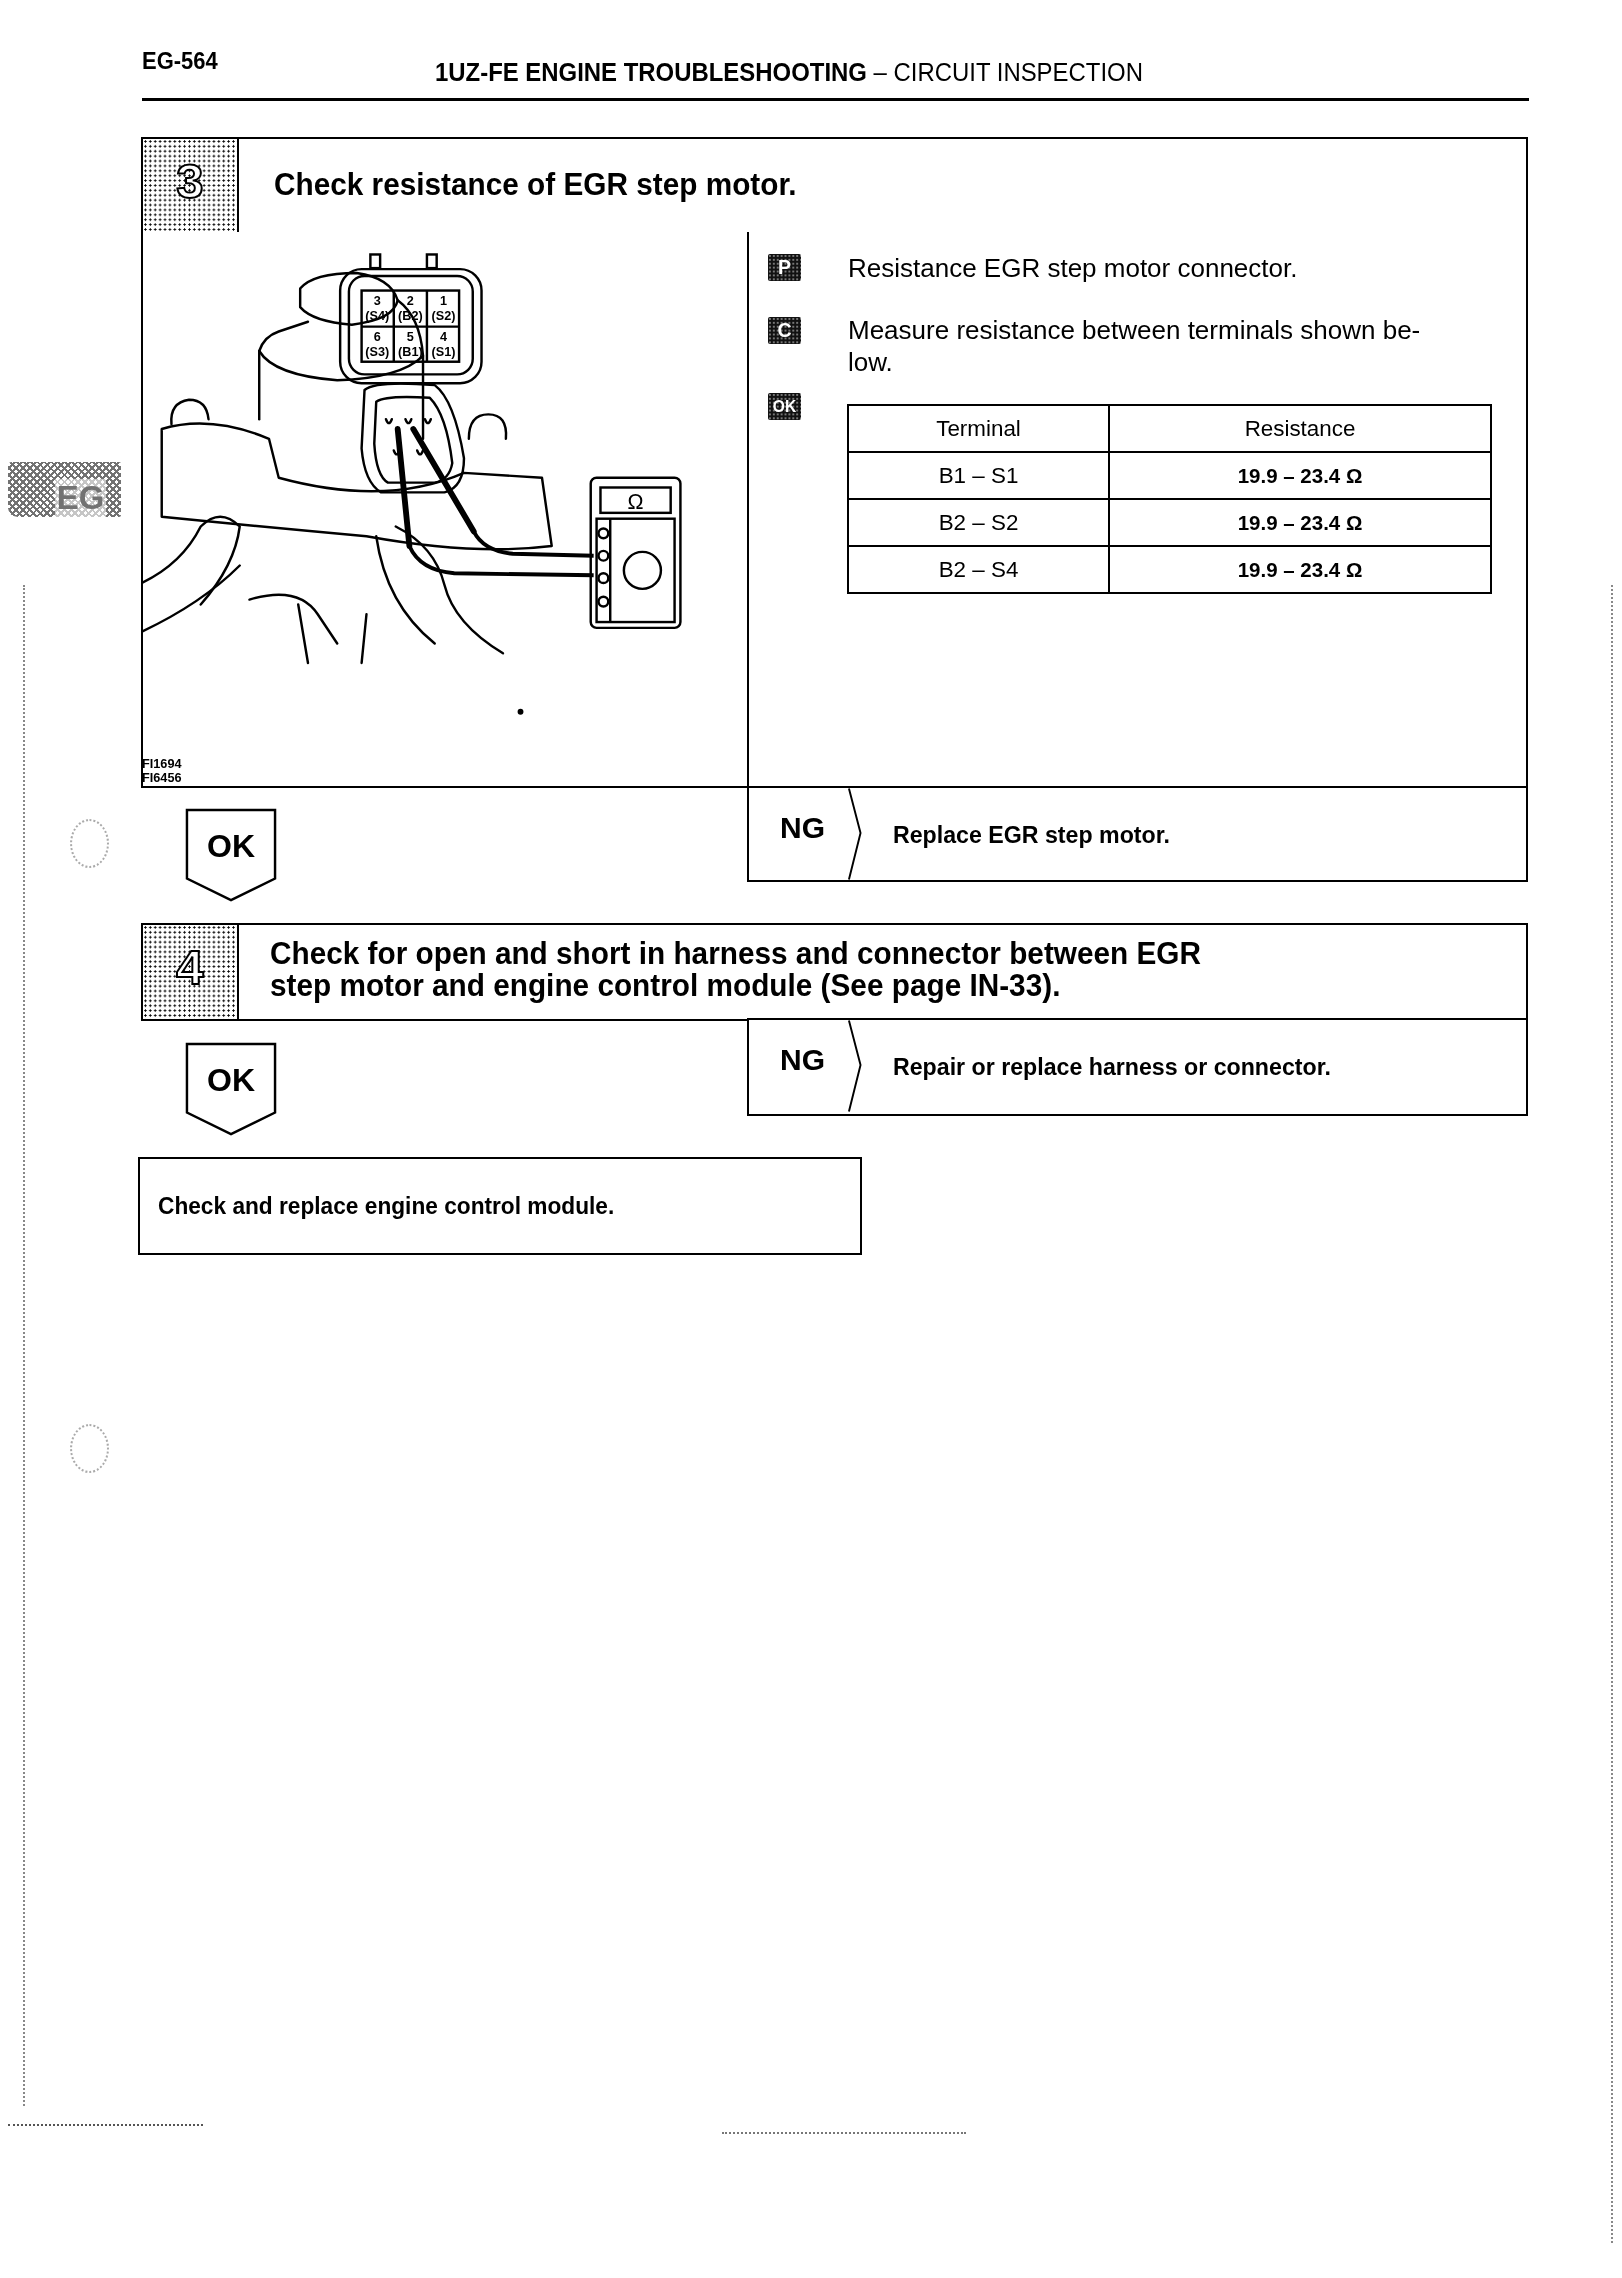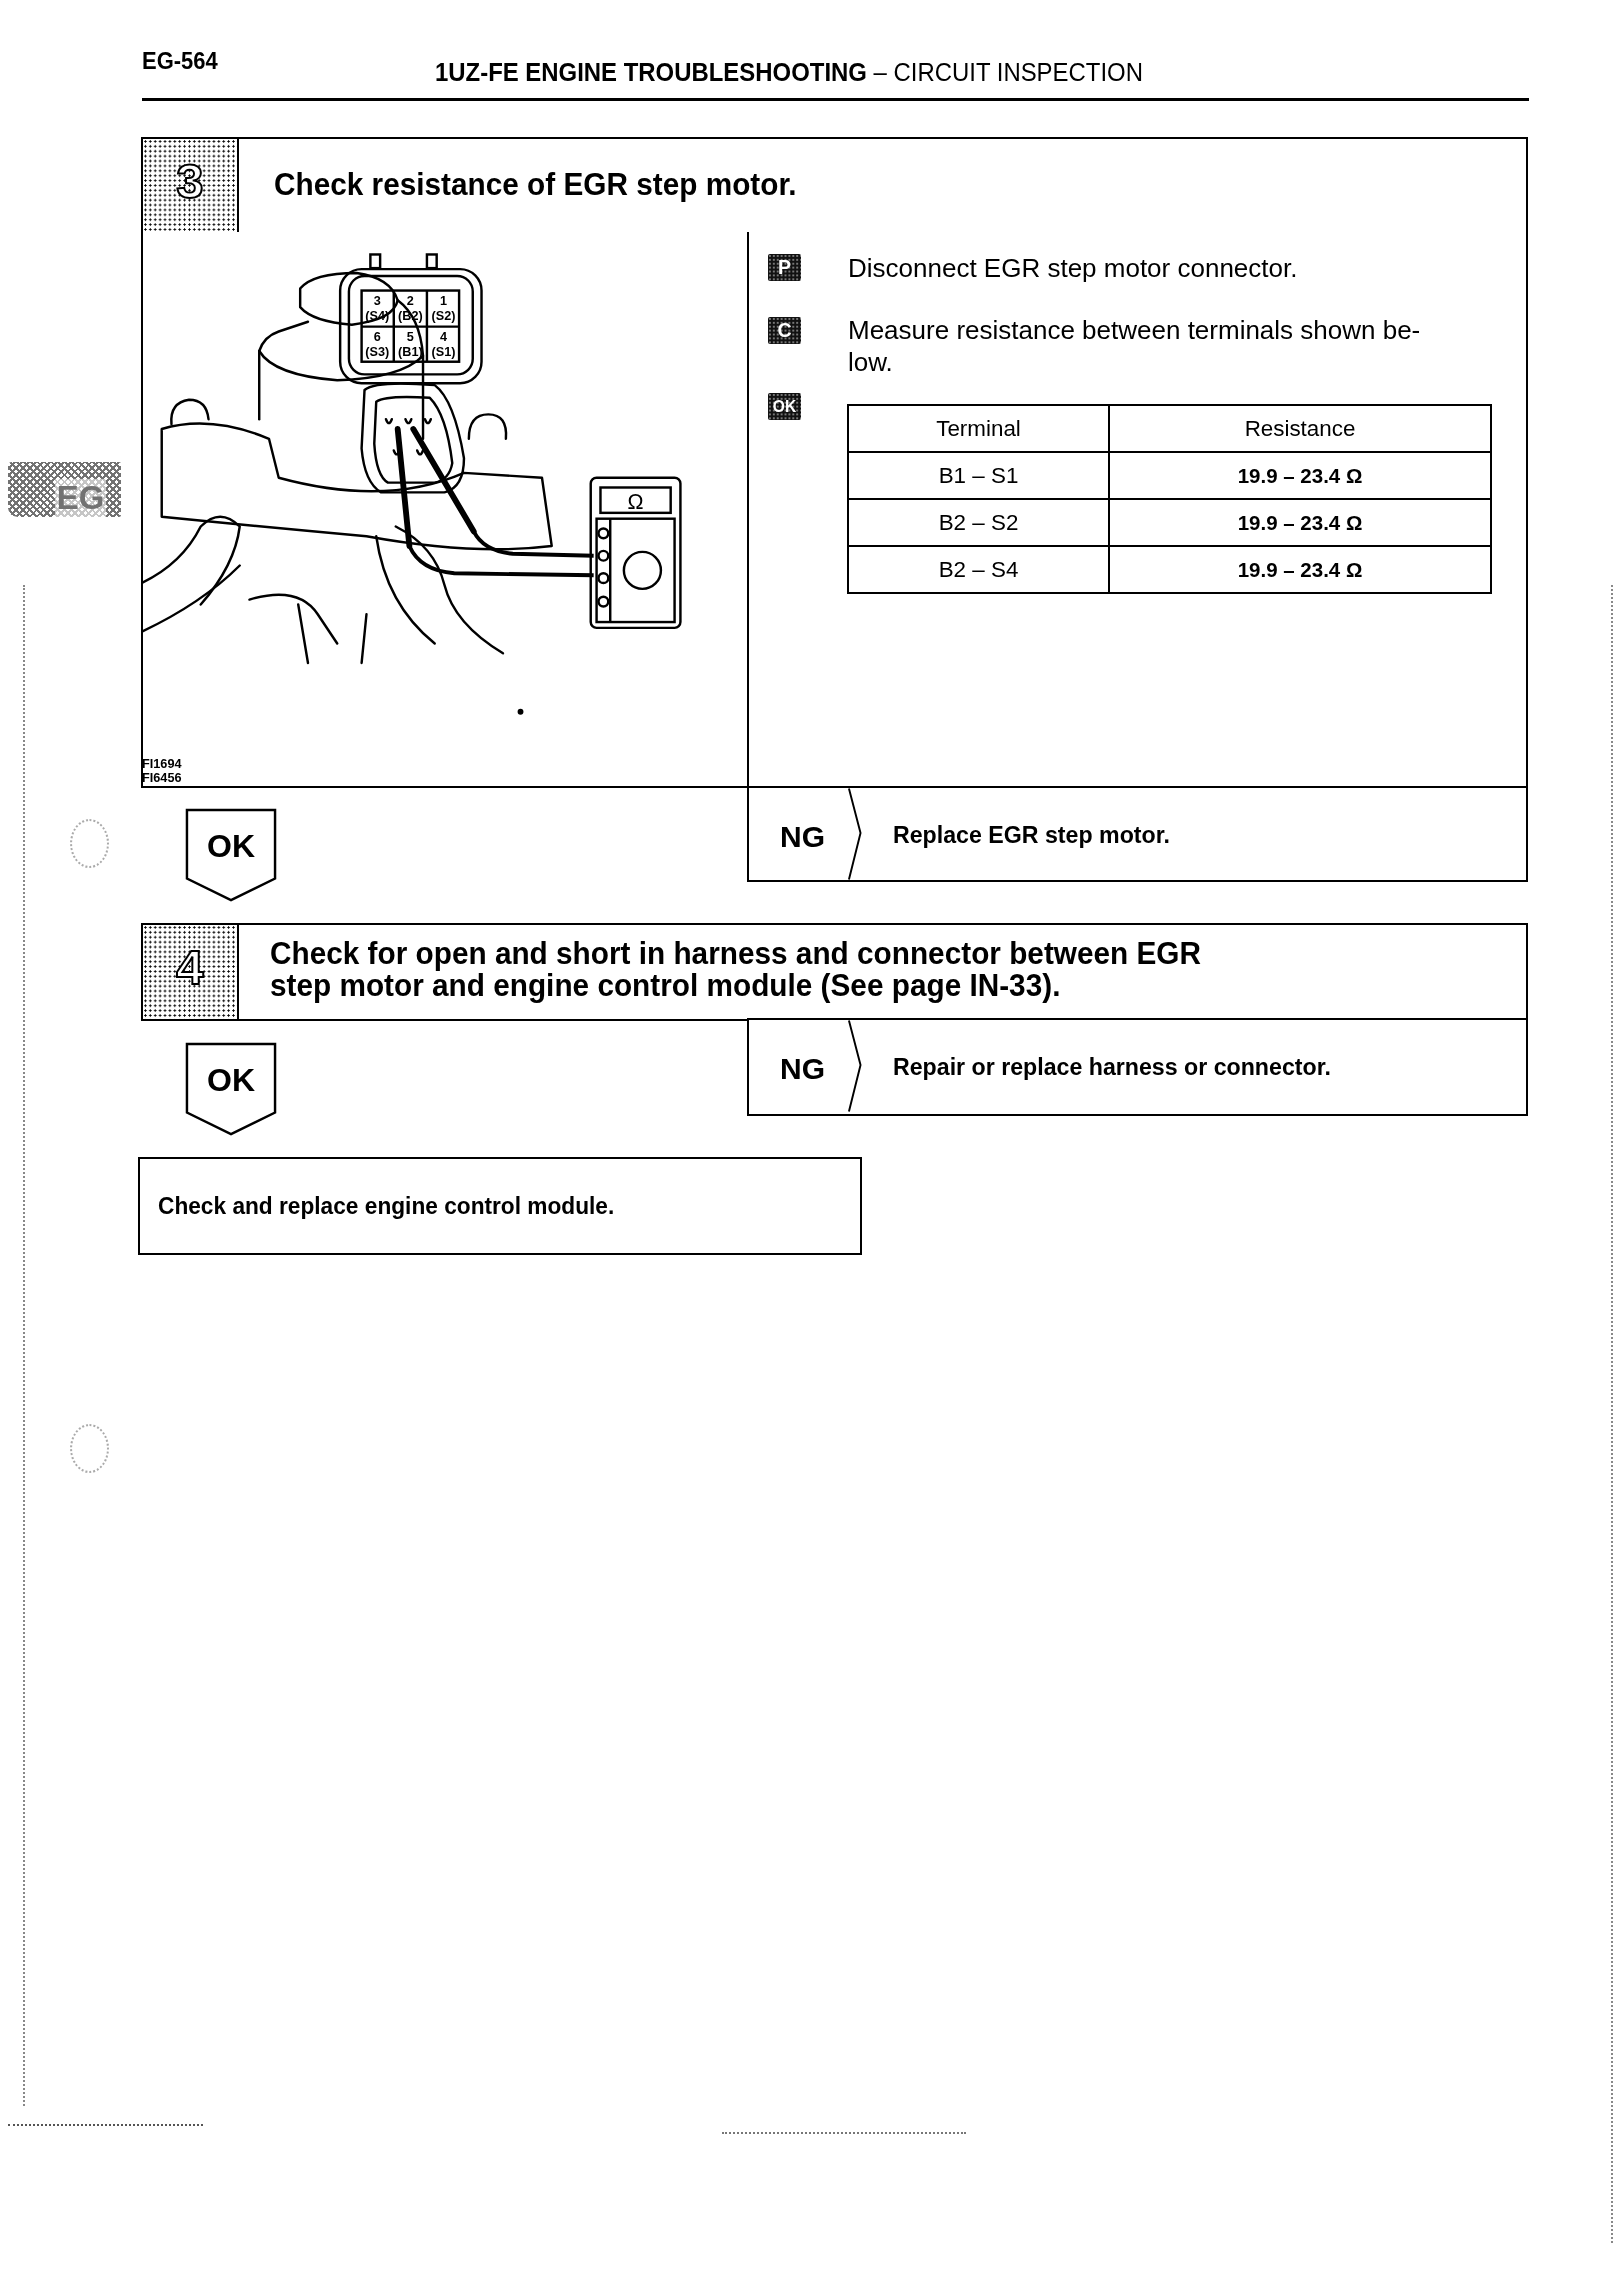--- a/index.html
+++ b/index.html
@@ -35,21 +35,21 @@
   table.spec td.val { font-weight: bold; font-size: 20.5px; border-radius: 19px; }
   table.spec td.term { font-size: 22.4px; }
 
   .fig-code { position: absolute; left: 142px; top: 758px; font-size: 12.7px; font-weight: bold; line-height: 13.7px; }
 
   .ok-arrow { position: absolute; width: 92px; height: 94px; }
   .ok-arrow svg { position: absolute; left: 0; top: 0; }
   .ok-arrow span { position: absolute; left: 0; right: 0; top: 19.5px; text-align: center; font-size: 32px; font-weight: bold; }
 
   .ng-box { position: absolute; border: 2.4px solid #000; box-sizing: border-box; background: #fff; }
-  .ng-label { position: absolute; left: 31px; top: 23.4px; font-size: 30px; font-weight: bold; margin-top: 9px; }
+  .ng-label { position: absolute; left: 31px; top: 23.4px; font-size: 30px; font-weight: bold; }
   .ng-text { position: absolute; left: 144px; top: 33px; font-size: 24.4px; font-weight: bold; white-space: nowrap; transform: scaleX(0.95); transform-origin: left; }
   .ng-chevron { position: absolute; left: 98px; top: 0; }
 
   .final-box { left: 138px; top: 1157px; width: 724px; height: 98px; border: 2.4px solid #000; box-sizing: border-box; }
   .final-box span { position: absolute; left: 17.6px; top: 33px; font-size: 24.4px; font-weight: bold; transform: scaleX(0.93); transform-origin: left; white-space: nowrap; }
 
   .dotted-edge { position: absolute; border-left: 2px dotted #888; }
   .binding-circle { position: absolute; width: 35px; height: 45px; border: 2px dotted #aaa; border-radius: 50%; }
 </style>
 </head>
@@ -156,21 +156,21 @@
   <text x="506" y="282" font-family="Liberation Sans, sans-serif" font-size="22" text-anchor="middle">Ω</text>
   <circle cx="388" cy="490" r="3" fill="#000"></circle>
 </svg>
 
 <div class="fig-code">
   <div>FI1694</div>
   <div>FI6456</div>
 </div>
 
 <div class="icon-badge" style="left:768px; top:254px;">P</div>
-<div class="instr" style="left:848px; top:252px;">Disconnect EGR step motor connector.</div>
+<div class="instr" style="left:848px; top:252px;">Resistance EGR step motor connector.</div>
 
 <div class="icon-badge" style="left:768px; top:317px;">C</div>
 <div class="instr" style="left:848px; top:314px; width:663px; white-space:pre-line;">Measure resistance between terminals shown be-
 low.</div>
 
 <div class="icon-badge" style="left:768px; top:393px; font-size:15.6px;">OK</div>
 
 <table class="spec">
   <tbody>
       <tr>

